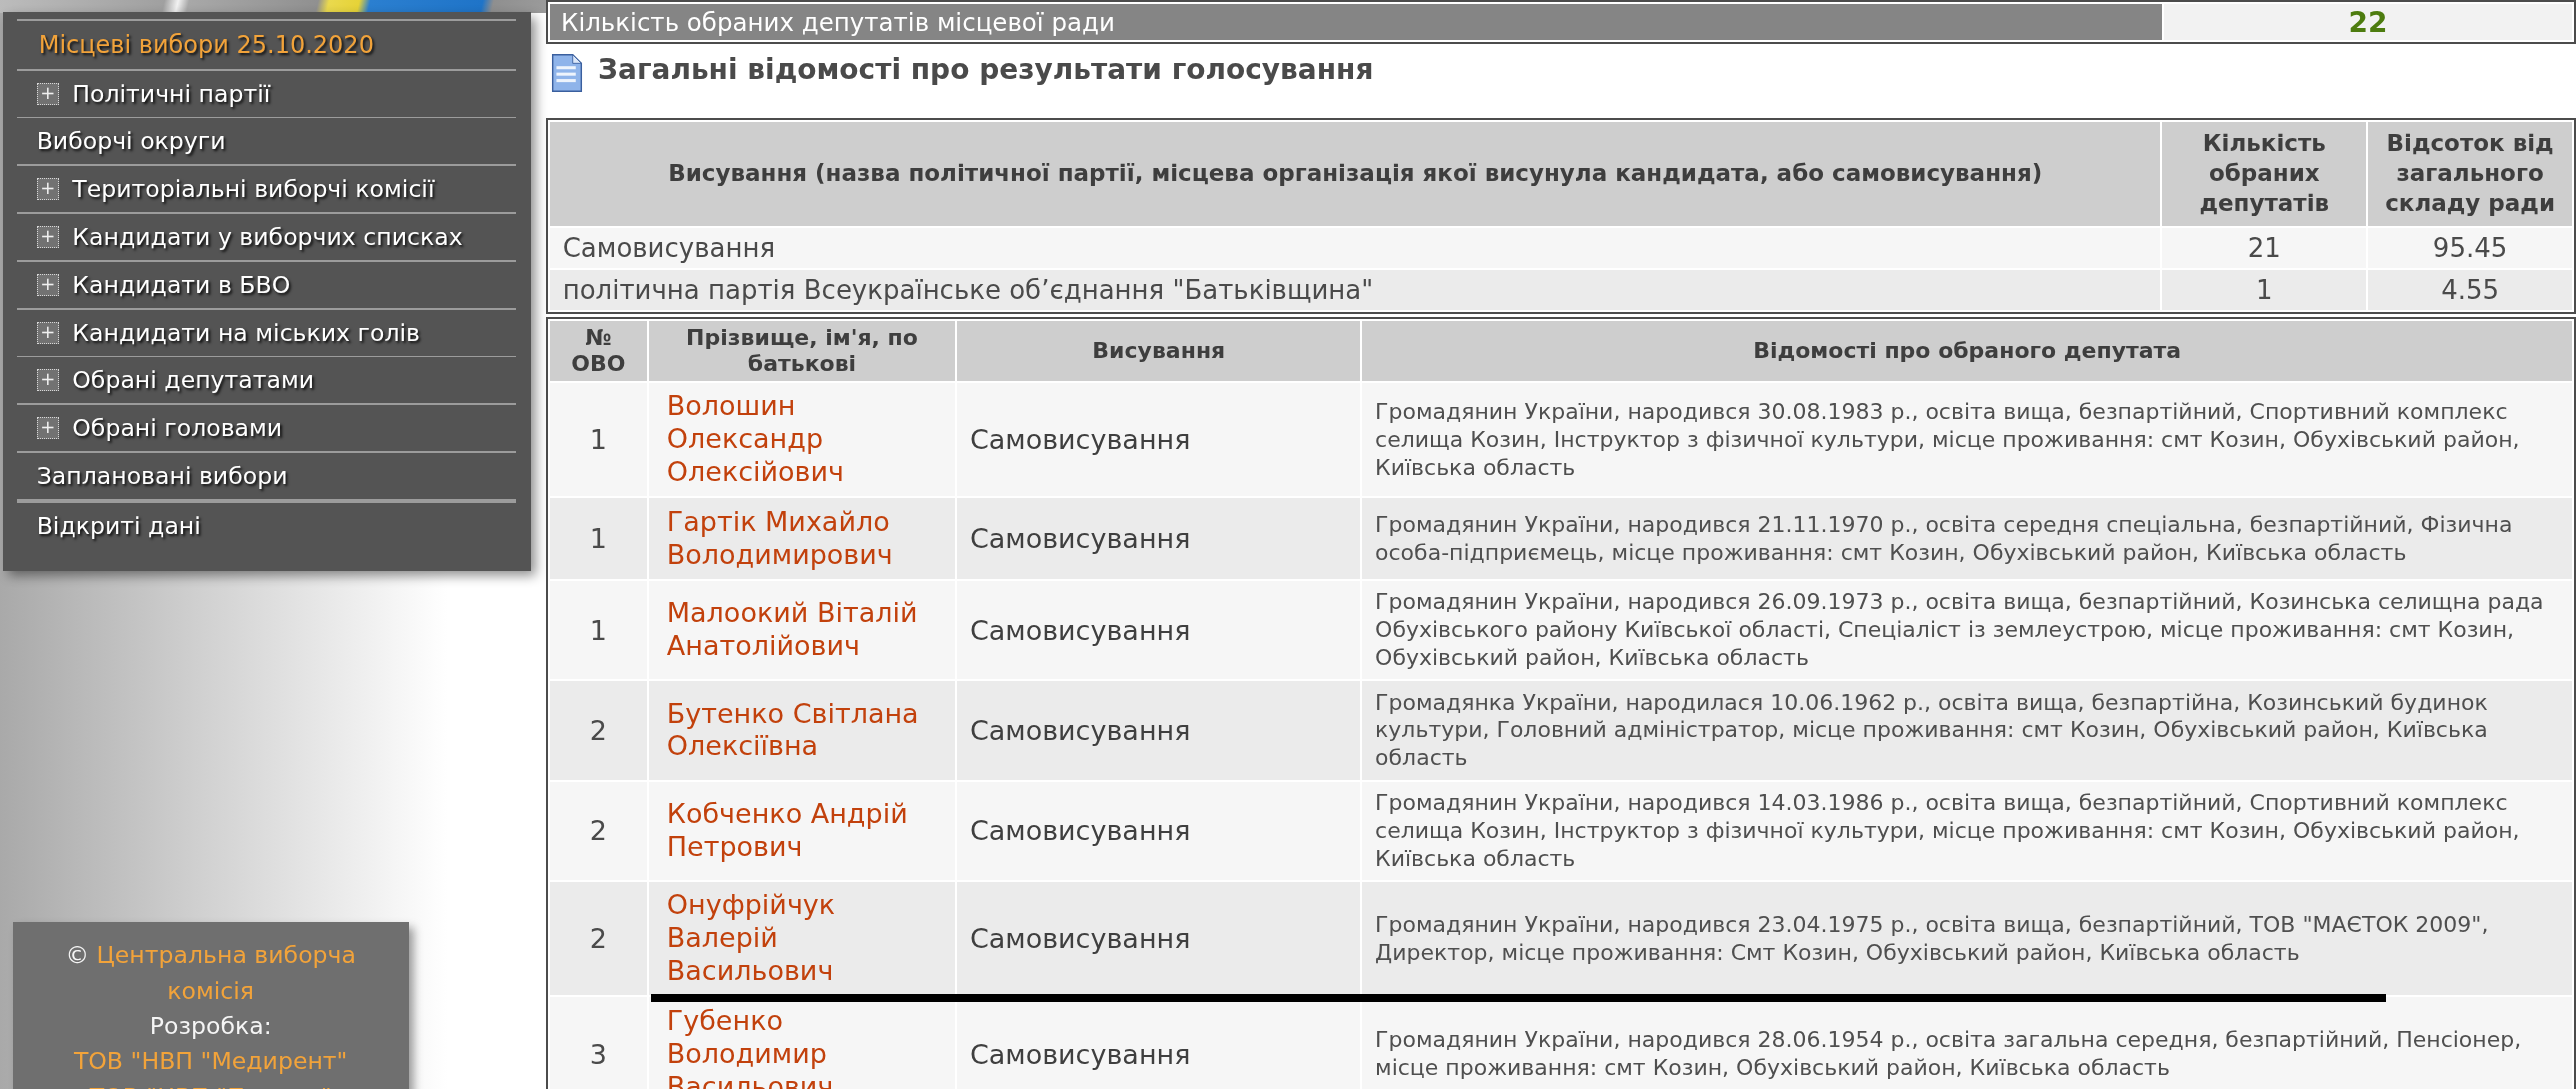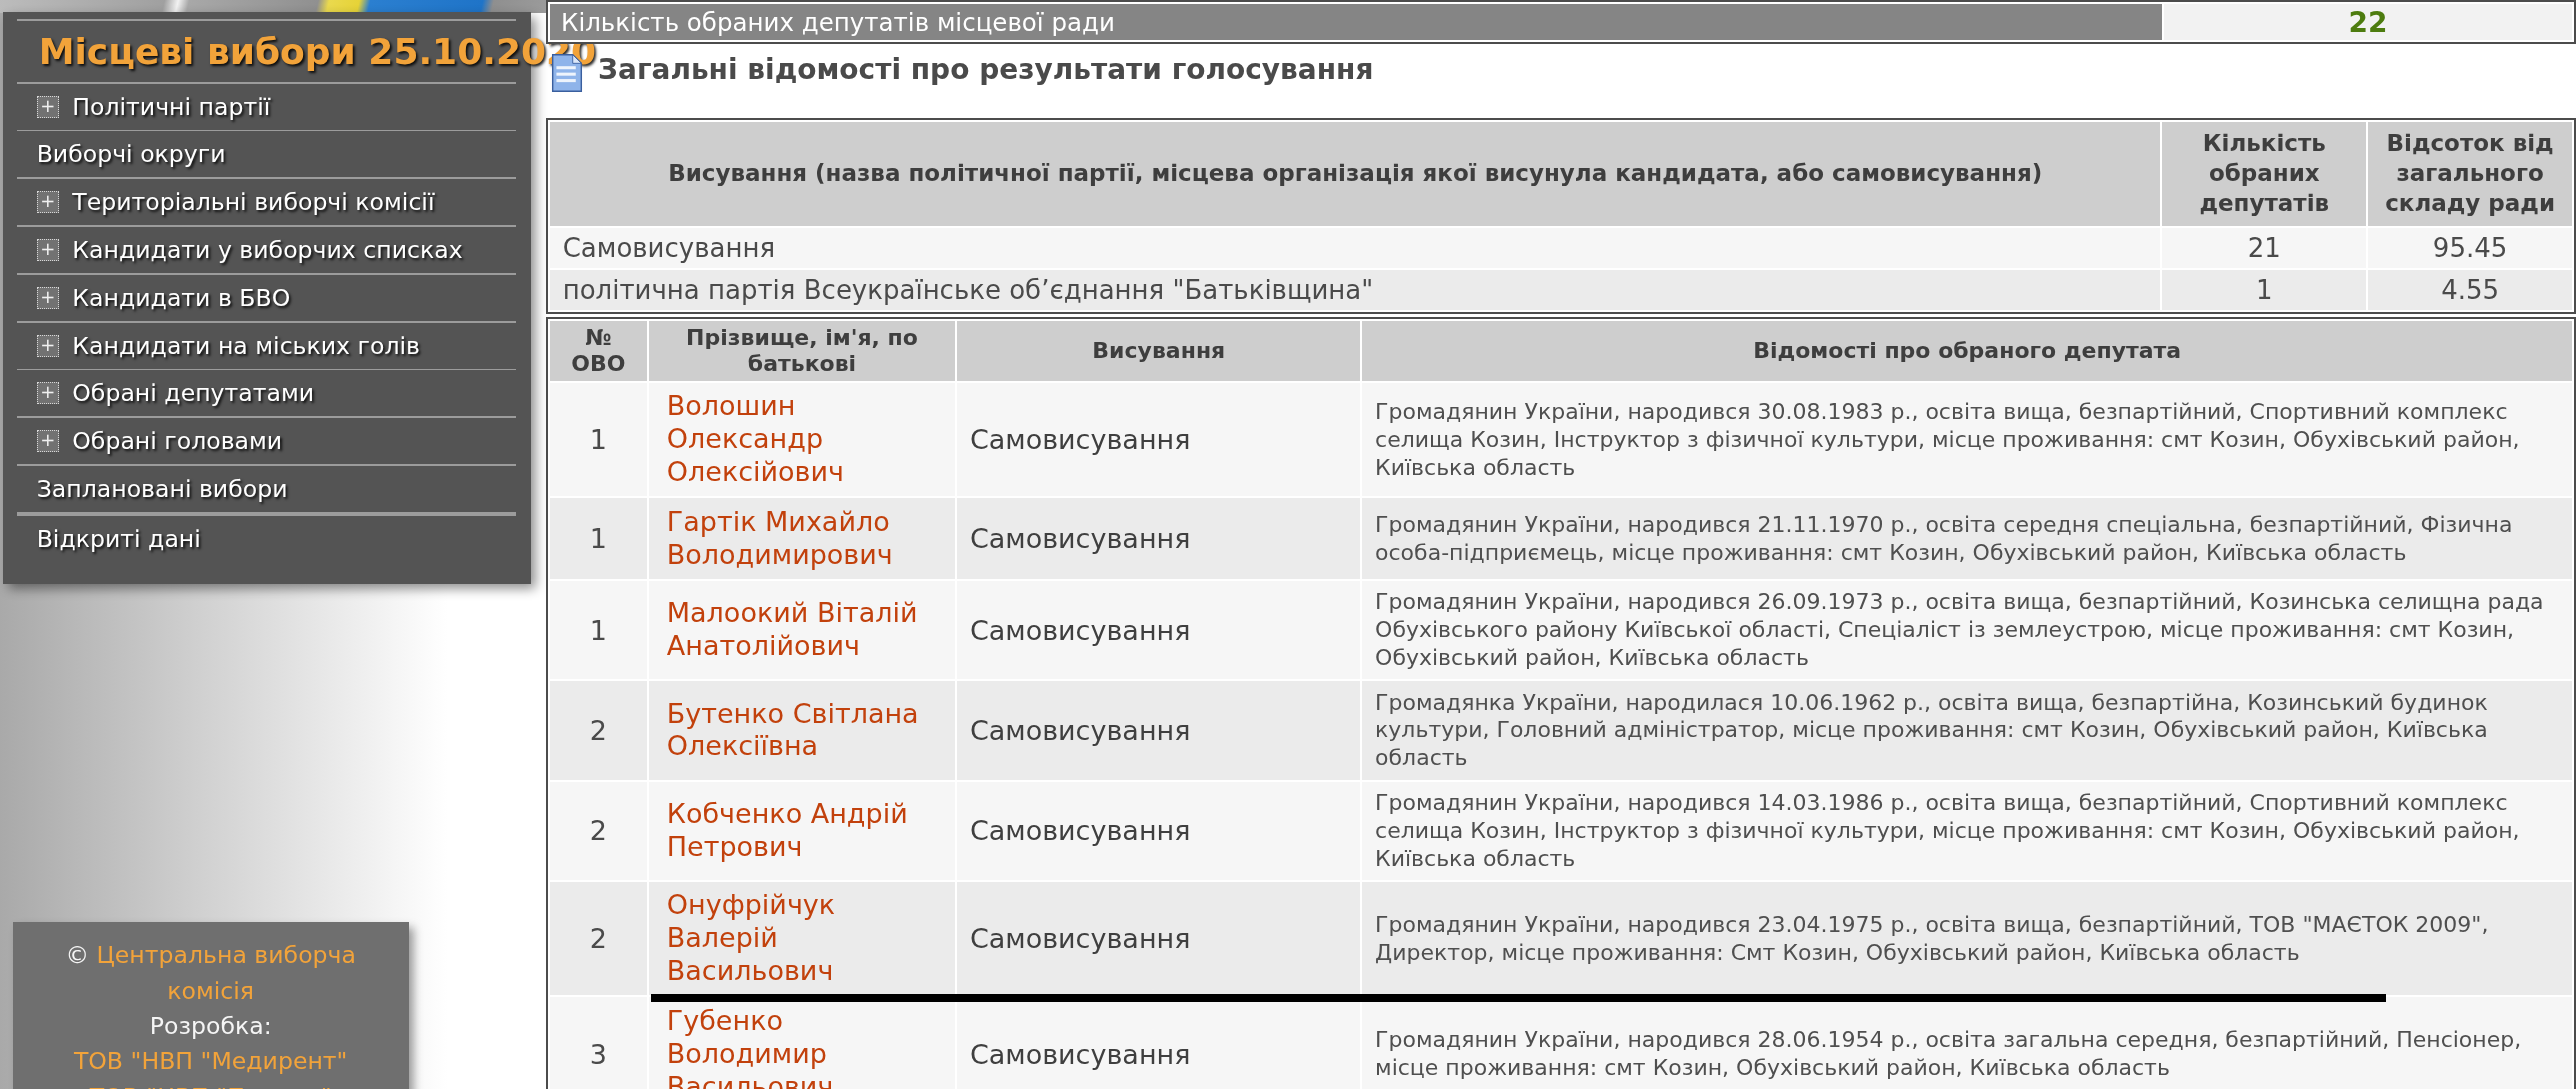--- a/index.html
+++ b/index.html
@@ -25,21 +25,21 @@
   }
   .sidebar {
     position:absolute; left:2.7px; top:11.8px; width:528px;
     background:#545454;
     padding:7.3px 0 22px 0;
     box-shadow:5.4px 5.4px 11px rgba(0,0,0,0.45);
   }
   .sep { height:1.8px; background:#9c9c9c; margin:0 14.5px; }
   .side-header {
     display:block; padding:10px 16.3px 10px 36px;
-    font-size:36px; font-weight:bold; color:#f2a33a;
+    font-size:24px; font-weight:normal; color:#f2a33a;
     text-decoration:none; text-shadow:1.8px 1.8px 2.7px rgba(0,0,0,0.85);
     white-space:nowrap; cursor:pointer;
   }
   .side-item {
     display:flex; align-items:center; gap:13.6px;
     padding:9px 12.7px 9px 34px;
     font-size:23.6px; color:#ffffff; text-decoration:none;
     text-shadow:1.8px 1.8px 2.7px rgba(0,0,0,0.85);
     white-space:nowrap; cursor:pointer;
   }

